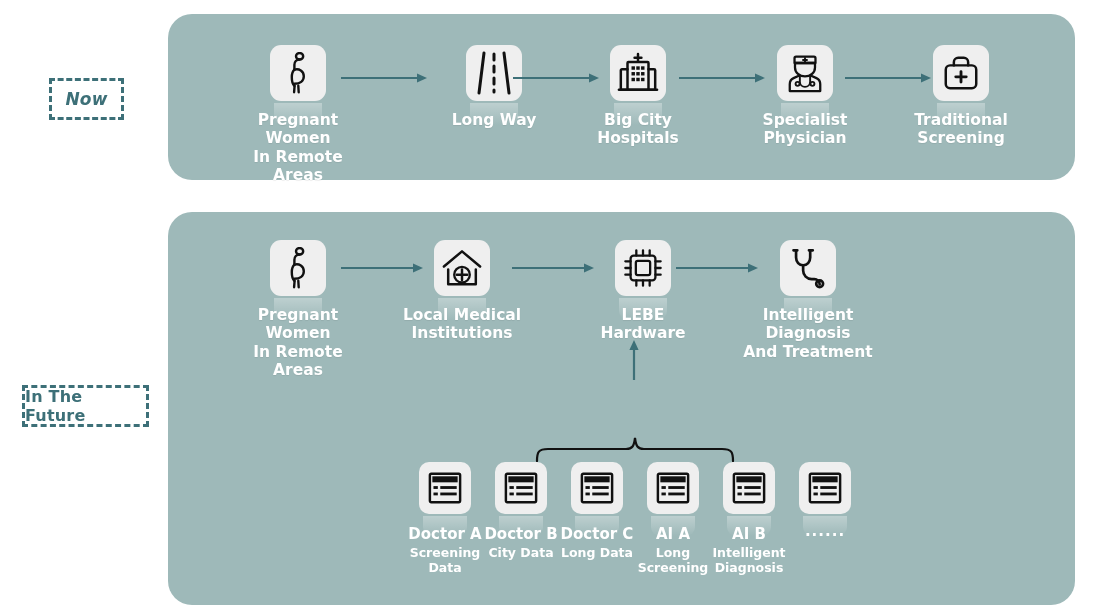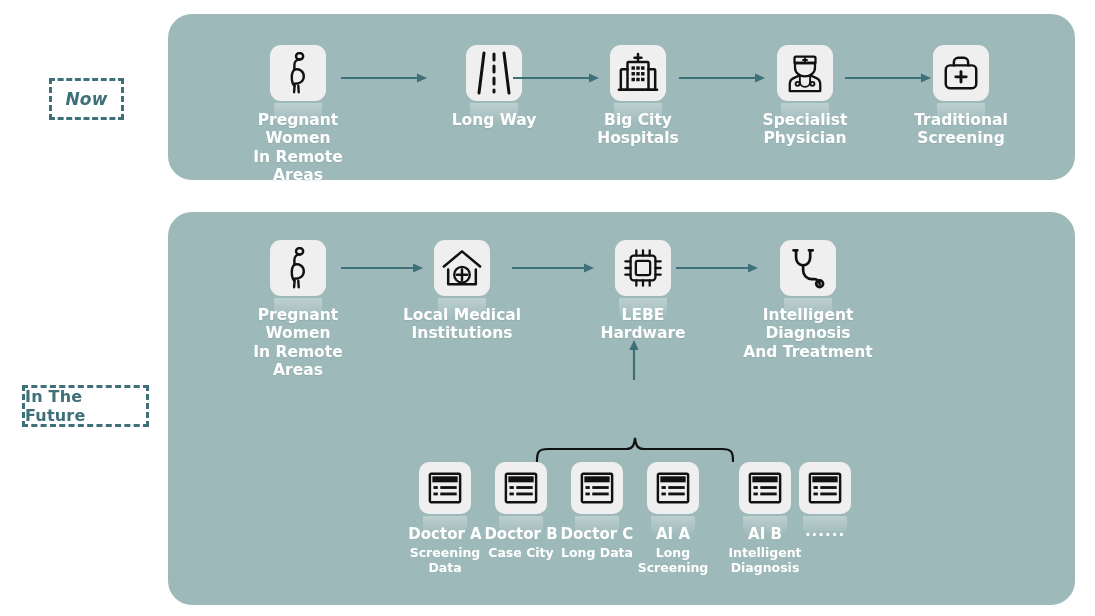--- a/index.html
+++ b/index.html
@@ -321,21 +321,21 @@
         <rect x="2" y="3" width="32" height="30" rx="1.4"></rect>
         <rect x="4.6" y="5.6" width="26.8" height="6.4" fill="#111" stroke="none"></rect>
         <rect x="5.8" y="16" width="4.6" height="3" fill="#111" stroke="none"></rect>
         <rect x="13" y="16" width="17.4" height="3" fill="#111" stroke="none"></rect>
         <rect x="5.8" y="22.8" width="4.6" height="3" fill="#111" stroke="none"></rect>
         <rect x="13" y="22.8" width="17.4" height="3" fill="#111" stroke="none"></rect>
       </svg>
       <div class="reflection"></div>
     </div>
     <div class="name">Doctor B</div>
-    <div class="sub">Case City</div>
+    <div class="sub">City Data</div>
   </div>
 
   <div class="src" style="left:553px;top:462px;">
     <div class="icon-box">
       <svg width="34" height="34" viewBox="0 0 36 36" fill="none" stroke="#111" stroke-width="2.6">
         <rect x="2" y="3" width="32" height="30" rx="1.4"></rect>
         <rect x="4.6" y="5.6" width="26.8" height="6.4" fill="#111" stroke="none"></rect>
         <rect x="5.8" y="16" width="4.6" height="3" fill="#111" stroke="none"></rect>
         <rect x="13" y="16" width="17.4" height="3" fill="#111" stroke="none"></rect>
         <rect x="5.8" y="22.8" width="4.6" height="3" fill="#111" stroke="none"></rect>
@@ -357,21 +357,21 @@
         <rect x="5.8" y="22.8" width="4.6" height="3" fill="#111" stroke="none"></rect>
         <rect x="13" y="22.8" width="17.4" height="3" fill="#111" stroke="none"></rect>
       </svg>
       <div class="reflection"></div>
     </div>
     <div class="name">AI A</div>
     <div class="sub">Long
 Screening</div>
   </div>
 
-  <div class="src" style="left:705px;top:462px;margin-left:16px;">
+  <div class="src" style="left:705px;top:462px;">
     <div class="icon-box">
       <svg width="34" height="34" viewBox="0 0 36 36" fill="none" stroke="#111" stroke-width="2.6">
         <rect x="2" y="3" width="32" height="30" rx="1.4"></rect>
         <rect x="4.6" y="5.6" width="26.8" height="6.4" fill="#111" stroke="none"></rect>
         <rect x="5.8" y="16" width="4.6" height="3" fill="#111" stroke="none"></rect>
         <rect x="13" y="16" width="17.4" height="3" fill="#111" stroke="none"></rect>
         <rect x="5.8" y="22.8" width="4.6" height="3" fill="#111" stroke="none"></rect>
         <rect x="13" y="22.8" width="17.4" height="3" fill="#111" stroke="none"></rect>
       </svg>
       <div class="reflection"></div>

